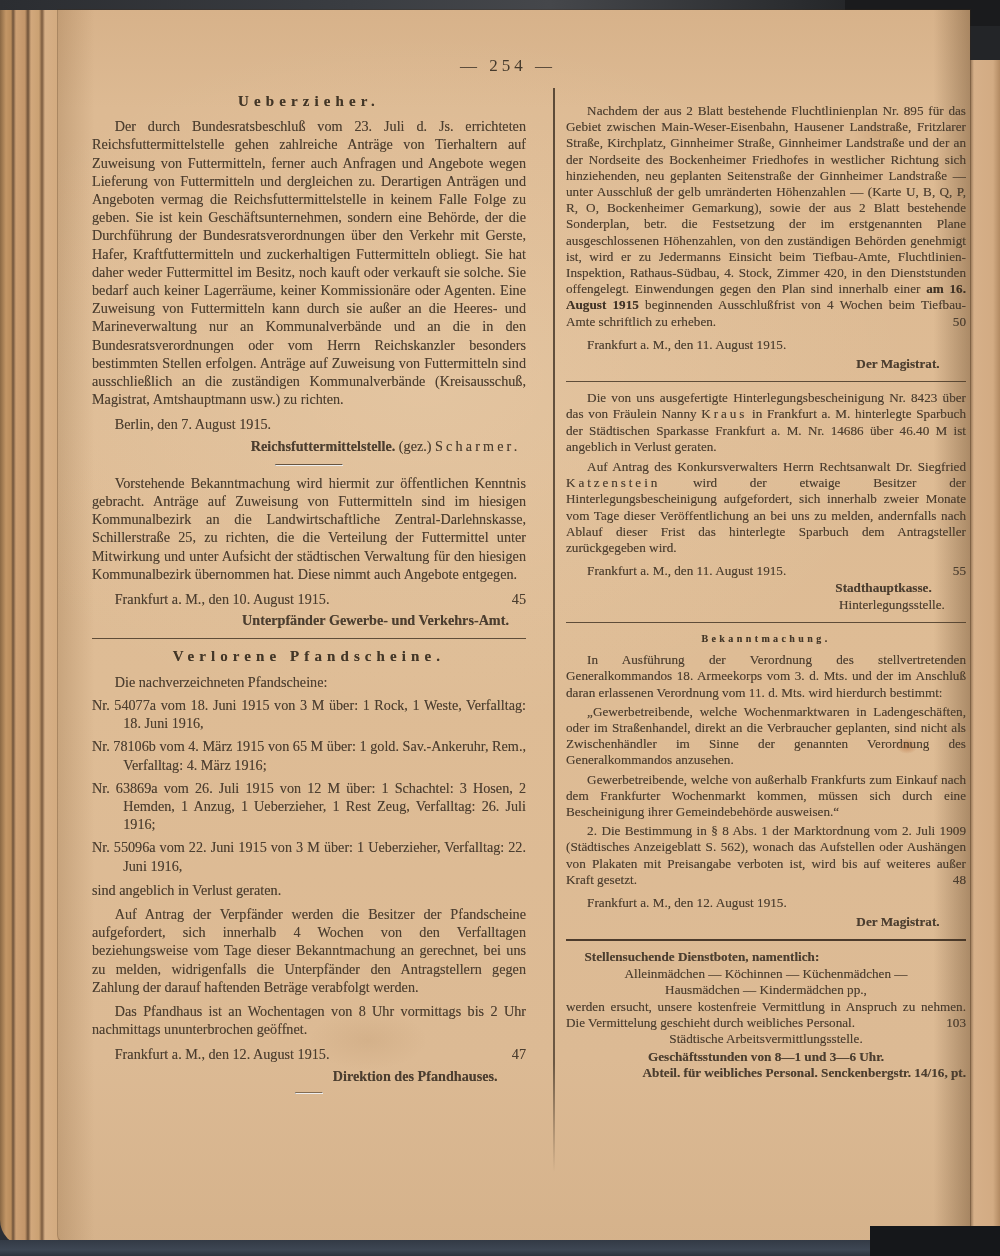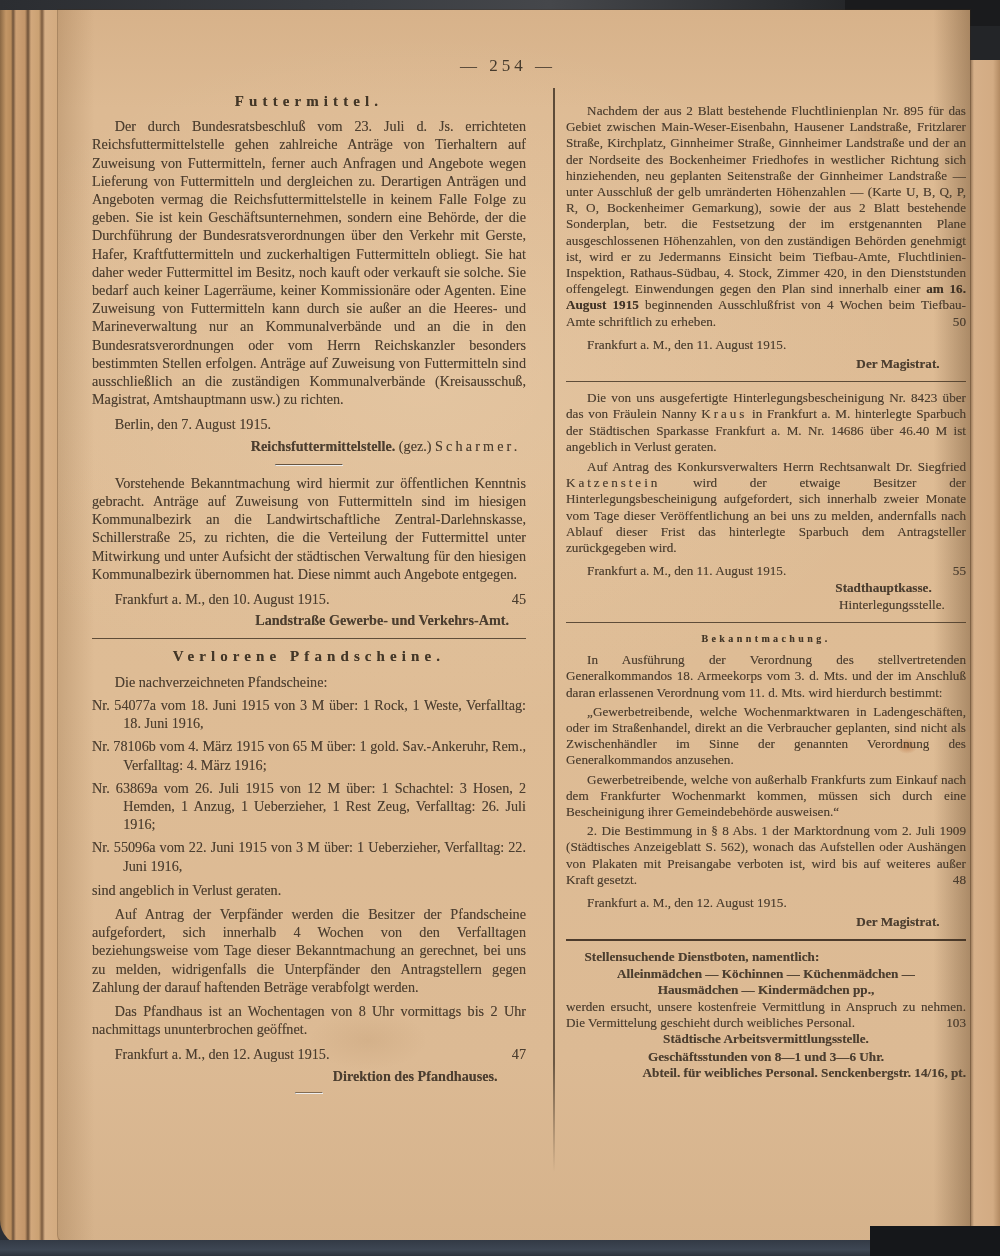--- a/index.html
+++ b/index.html
@@ -60,21 +60,21 @@
   .rule{border:none;border-top:1.5px solid rgba(72,56,40,.85);margin:9px 0 8px;}
   .rule-short{width:66px;border-top:1.5px solid rgba(72,56,40,.8);margin:9px auto 8px;}
   .rule-thick{border-top:2.5px solid rgba(60,46,32,.9);}
   .rule-tiny{width:26px;border-top:1.5px solid rgba(72,56,40,.6);margin:7px auto 4px;}
   .pfand-item{padding-left:2.2em;text-indent:-2.2em;margin-top:5px;}
   .spaced{letter-spacing:.22em;}
   b, .bold{color:#3f3225;}
 
   
   .stellen p{font-size:12.9px;line-height:14.9px;}
-  .stellen .centered{text-align:center;font-weight:bold;text-indent:0;}
+  .stellen .centered{text-align:center;font-weight:normal;text-indent:0;}
   .stellen .hours{text-align:center;font-weight:bold;margin-top:1px;}
   .stellen .dept{font-weight:bold;text-align:right;}
   .stellen .lead{text-indent:1.4em;text-align:left;font-weight:bold;}
 </style>
 </head>
 <body>
 
 <div class="binding-top"></div>
 <div class="page-stack-left"></div>
 <div class="adjacent-page-edge"></div>
@@ -85,40 +85,40 @@
   <div class="stain1"></div>
   <div class="stain2"></div>
   <div class="stain3"></div>
 </div>
 
 <div id="page-number">—  254  —</div>
 <div id="col-divider"></div>
 
 <div id="col-left">
 
-  <p class="section-heading">Futtermittel.</p>
+  <p class="section-heading">Ueberzieher.</p>
 
   <p class="ind">Der durch Bundesratsbeschluß vom 23. Juli d. Js. errichteten Reichsfuttermittelstelle gehen zahlreiche Anträge von Tierhaltern auf Zuweisung von Futtermitteln, ferner auch Anfragen und Angebote wegen Lieferung von Futtermitteln und dergleichen zu. Derartigen Anträgen und Angeboten vermag die Reichsfuttermittelstelle in keinem Falle Folge zu geben. Sie ist kein Geschäftsunternehmen, sondern eine Behörde, der die Durchführung der Bundesratsverordnungen über den Verkehr mit Gerste, Hafer, Kraftfuttermitteln und zuckerhaltigen Futtermitteln obliegt. Sie hat daher weder Futtermittel im Besitz, noch kauft oder verkauft sie solche. Sie bedarf auch keiner Lagerräume, keiner Kommissionäre oder Agenten. Eine Zuweisung von Futtermitteln kann durch sie außer an die Heeres- und Marineverwaltung nur an Kommunalverbände und an die in den Bundesratsverordnungen oder vom Herrn Reichskanzler besonders bestimmten Stellen erfolgen. Anträge auf Zuweisung von Futtermitteln sind ausschließlich an die zuständigen Kommunalverbände (Kreisausschuß, Magistrat, Amtshauptmann usw.) zu richten.</p>
 
   <p class="dateline">Berlin, den 7. August 1915.</p>
 
   <p class="sig" style="padding-right:.4em;">
     <span>Reichsfuttermittelstelle.</span><span class="sig-plain"> (gez.) </span><span class="sig-plain spaced">Scharmer.</span>
   </p>
 
   <hr class="rule-short">
 
   <p class="ind">Vorstehende Bekanntmachung wird hiermit zur öffentlichen Kenntnis gebracht. Anträge auf Zuweisung von Futtermitteln sind im hiesigen Kommunalbezirk an die Landwirtschaftliche Zentral-Darlehnskasse, Schillerstraße 25, zu richten, die die Verteilung der Futtermittel unter Mitwirkung und unter Aufsicht der städtischen Verwaltung für den hiesigen Kommunalbezirk übernommen hat. Diese nimmt auch Angebote entgegen.</p>
 
   <p class="dateline">
     <span class="ref">45</span>
     <span>Frankfurt a. M., den 10. August 1915.</span>
   </p>
 
-  <p class="sig" style="padding-right:1.2em;">Landstraße Gewerbe- und Verkehrs-Amt.</p>
+  <p class="sig" style="padding-right:1.2em;">Unterpfänder Gewerbe- und Verkehrs-Amt.</p>
 
   <hr class="rule">
 
   <p class="section-heading">Verlorene Pfandscheine.</p>
 
   <p class="dateline" style="margin-top:0;">Die nachverzeichneten Pfandscheine:</p>
 
   <p class="pfand-item">Nr. 54077a vom 18. Juni 1915 von 3 M über: 1 Rock, 1 Weste, Verfalltag: 18. Juni 1916,</p>
   <p class="pfand-item">Nr. 78106b vom 4. März 1915 von 65 M über: 1 gold. Sav.-Ankeruhr, Rem., Verfalltag: 4. März 1916;</p>
   <p class="pfand-item">Nr. 63869a vom 26. Juli 1915 von 12 M über: 1 Schachtel: 3 Hosen, 2 Hemden, 1 Anzug, 1 Ueberzieher, 1 Rest Zeug, Verfalltag: 26. Juli 1916;</p>

